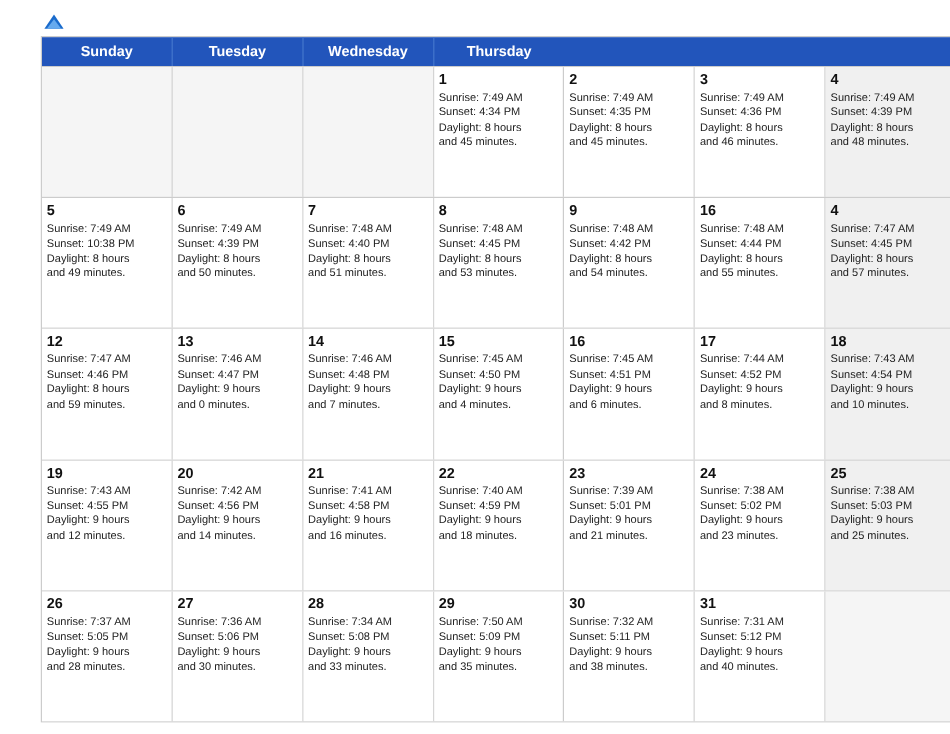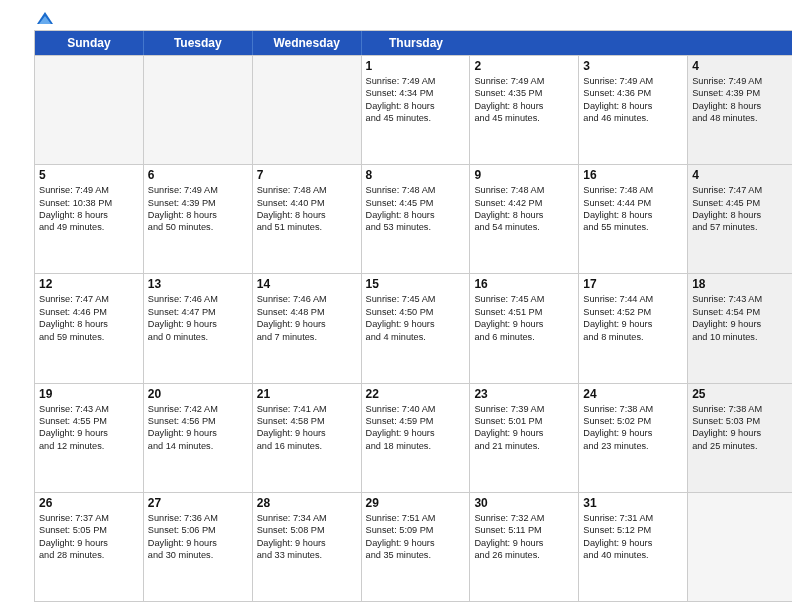--- a/index.html
+++ b/index.html
@@ -343,31 +343,31 @@
           </div>
           <div class="cal-cell">
             <div class="day-num">28</div>
             <div class="cell-line">Sunrise: 7:34 AM</div>
             <div class="cell-line">Sunset: 5:08 PM</div>
             <div class="cell-line">Daylight: 9 hours</div>
             <div class="cell-line">and 33 minutes.</div>
           </div>
           <div class="cal-cell">
             <div class="day-num">29</div>
-            <div class="cell-line">Sunrise: 7:51 AM</div>
+            <div class="cell-line">Sunrise: 7:50 AM</div>
             <div class="cell-line">Sunset: 5:09 PM</div>
             <div class="cell-line">Daylight: 9 hours</div>
             <div class="cell-line">and 35 minutes.</div>
           </div>
           <div class="cal-cell">
             <div class="day-num">30</div>
             <div class="cell-line">Sunrise: 7:32 AM</div>
             <div class="cell-line">Sunset: 5:11 PM</div>
             <div class="cell-line">Daylight: 9 hours</div>
-            <div class="cell-line">and 26 minutes.</div>
+            <div class="cell-line">and 38 minutes.</div>
           </div>
           <div class="cal-cell">
             <div class="day-num">31</div>
             <div class="cell-line">Sunrise: 7:31 AM</div>
             <div class="cell-line">Sunset: 5:12 PM</div>
             <div class="cell-line">Daylight: 9 hours</div>
             <div class="cell-line">and 40 minutes.</div>
           </div>
           <div class="cal-cell empty"></div>
         </div>

